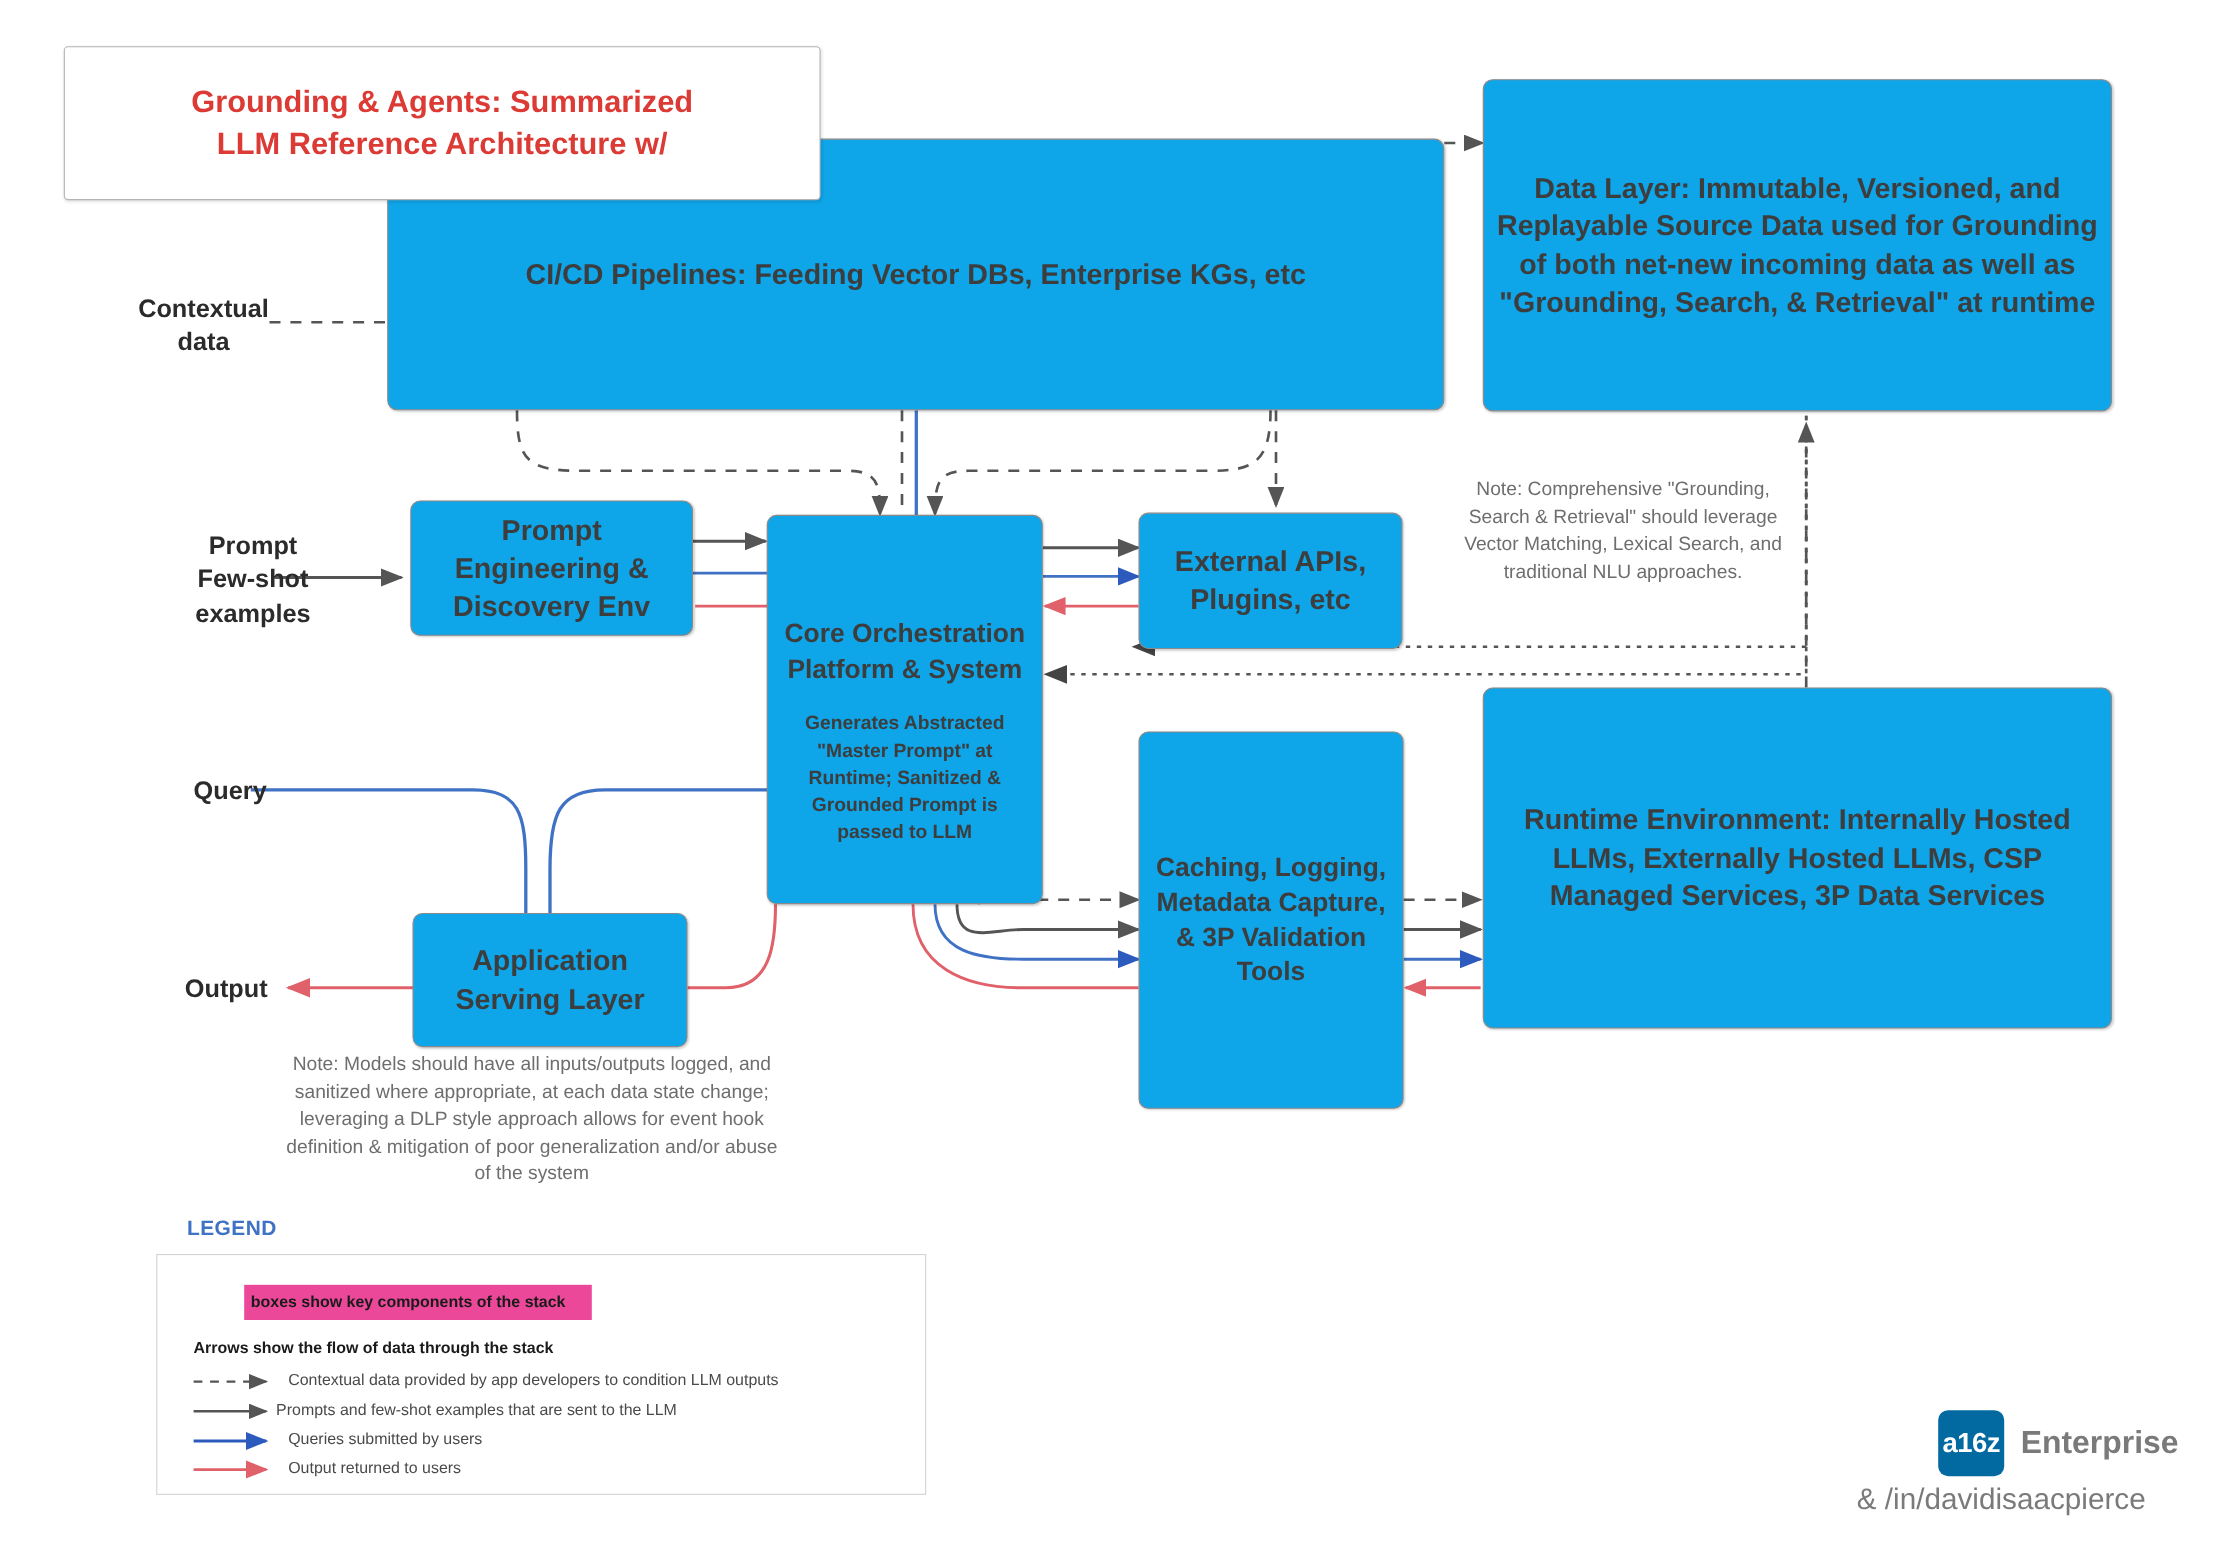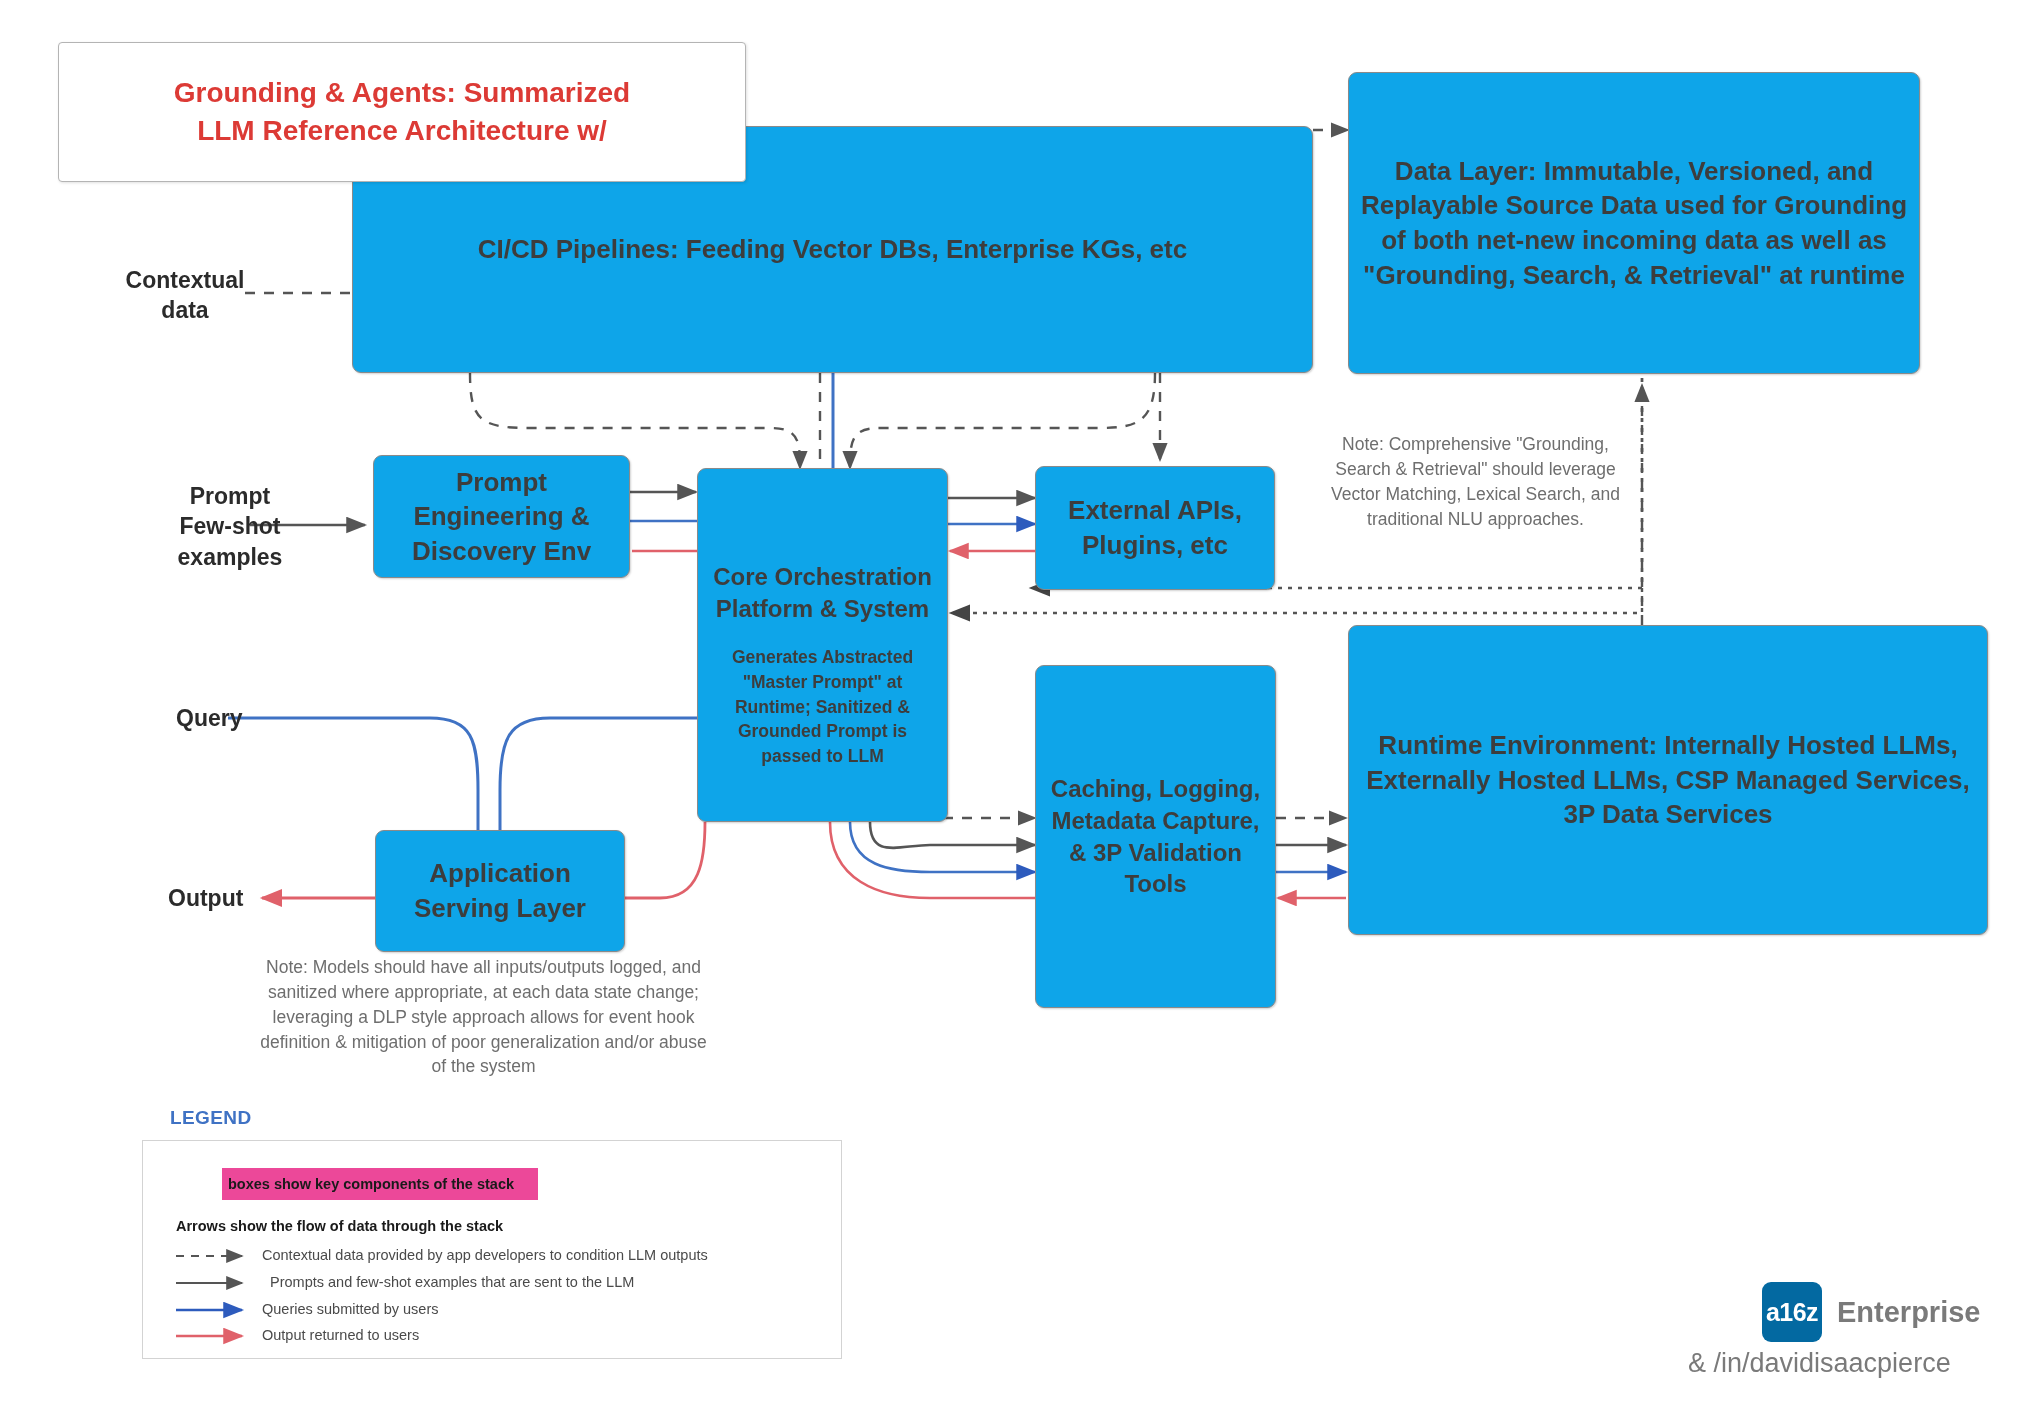--- a/index.html
+++ b/index.html
@@ -297,21 +297,21 @@
   </div>
 
   <div class="node" style="left:1035px; top:466px; width:240px; height:124px;">
     <div class="node-title">External APIs, Plugins, etc</div>
   </div>
 
   <div class="node" style="left:1035px; top:665px; width:241px; height:343px;">
     <div class="node-title" style="font-size:24px;">Caching, Logging, Metadata Capture, &amp; 3P Validation Tools</div>
   </div>
 
-  <div class="node" style="left:1348px; top:625px; width:640px; height:310px;">
+  <div class="node" style="left:1348px; top:625px; width:572px; height:310px;">
     <div class="node-title">Runtime Environment: Internally Hosted LLMs, Externally Hosted LLMs, CSP Managed Services, 3P Data Services</div>
   </div>
 
   <div class="node" style="left:375px; top:830px; width:250px; height:122px;">
     <div class="node-title">Application Serving Layer</div>
   </div>
 
   <div class="title-card" style="left:58px; top:42px; width:688px; height:140px;">
     <div>
       <div>Grounding &amp; Agents: Summarized</div>
@@ -351,21 +351,21 @@
     </g>
     <g fill="none" stroke="#2d5bbd" stroke-width="2.6">
       <path d="M176,1310 L242,1310" marker-end="url(#ah-blue)"></path>
     </g>
     <g fill="none" stroke="#e0616a" stroke-width="2.6">
       <path d="M176,1336 L242,1336" marker-end="url(#ah-red)"></path>
     </g>
   </svg>
 
   <div class="legend-row-text" style="left:262px; top:1247px;">Contextual data provided by app developers to condition LLM outputs</div>
-  <div class="legend-row-text" style="left:270px; top:1274px;">Prompts and few-shot examples that are sent to the LLM</div>
+  <div class="legend-row-text" style="left:251px; top:1274px;">Prompts and few-shot examples that are sent to the LLM</div>
   <div class="legend-row-text" style="left:262px; top:1301px;">Queries submitted by users</div>
   <div class="legend-row-text" style="left:262px; top:1327px;">Output returned to users</div>
 
   <div class="brand" style="left:1762px; top:1282px;">
     <div class="brand-mark">a16z</div>
     <div class="brand-text">Enterprise</div>
   </div>
 
   <div class="handle" style="left:1688px; top:1348px;">&amp; /in/davidisaacpierce</div>
 

